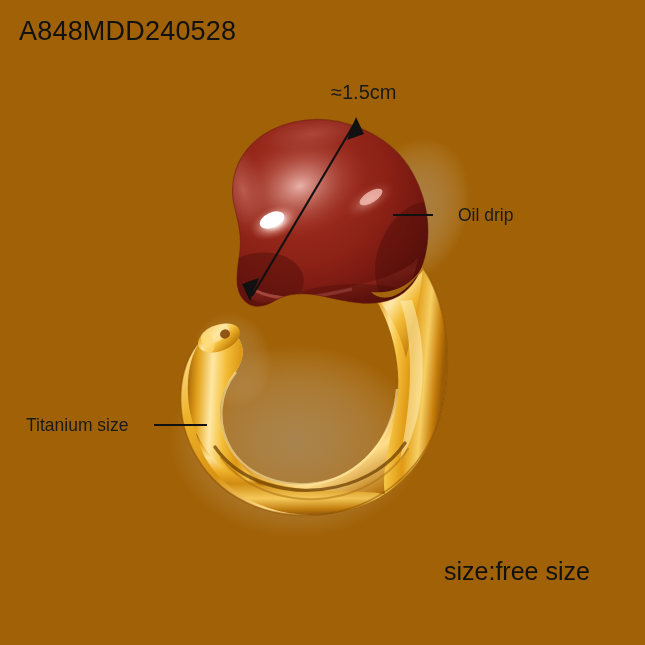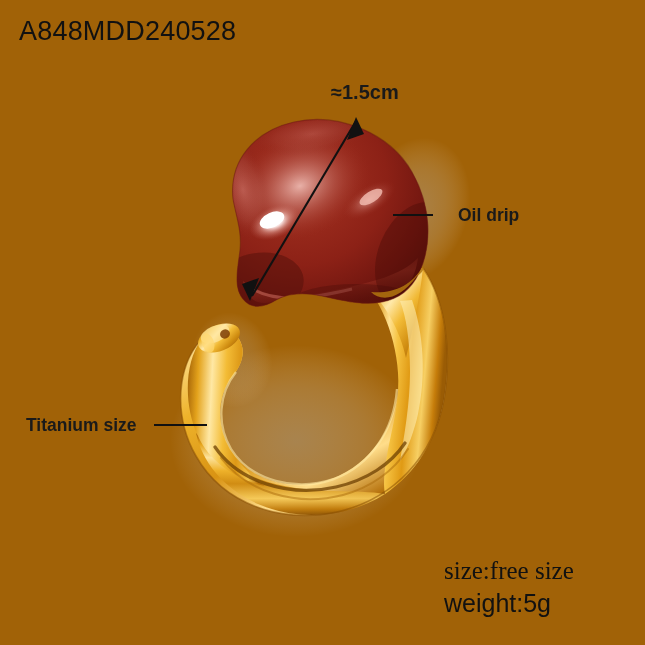--- a/index.html
+++ b/index.html
@@ -25,21 +25,20 @@
     font-size: 27px;
     letter-spacing: 0.2px;
     color: #111111;
     white-space: nowrap;
   }
   .callout-label {
     position: absolute;
     font-size: 17px;
     color: #1a1a1a;
     white-space: nowrap;
-    font-weight: bold;
   }
   #dimension-label {
     left: 331px;
     top: 81px;
     font-size: 20px;
   }
   #oil-drip-label {
     left: 458px;
     top: 205px;
     font-size: 17.5px;
@@ -49,21 +48,21 @@
     top: 415px;
     font-size: 17.5px;
   }
   .spec-line {
     position: absolute;
     left: 444px;
     font-size: 25px;
     color: #111111;
     white-space: nowrap;
   }
-  #spec-size { top: 557px; font-family: Liberation Serif, serif; }
+  #spec-size { top: 557px; }
   #spec-weight { top: 589px; }
   #ring-art {
     position: absolute;
     left: 0;
     top: 0;
     width: 645px;
     height: 645px;
   }
 </style>
 </head>
@@ -325,15 +324,14 @@
   </svg>
 
   <div class="callout-label" id="dimension-label">≈1.5cm</div>
 
   <div class="callout-label" id="oil-drip-label">Oil drip</div>
 
   <div class="callout-label" id="titanium-steel-label">Titanium size</div>
 
   <div class="spec-line" id="spec-size">size:free size</div>
 
-  <div class="spec-line" id="spec-weight">weight:5g</div>
 
 </div>
 
 </body></html>

